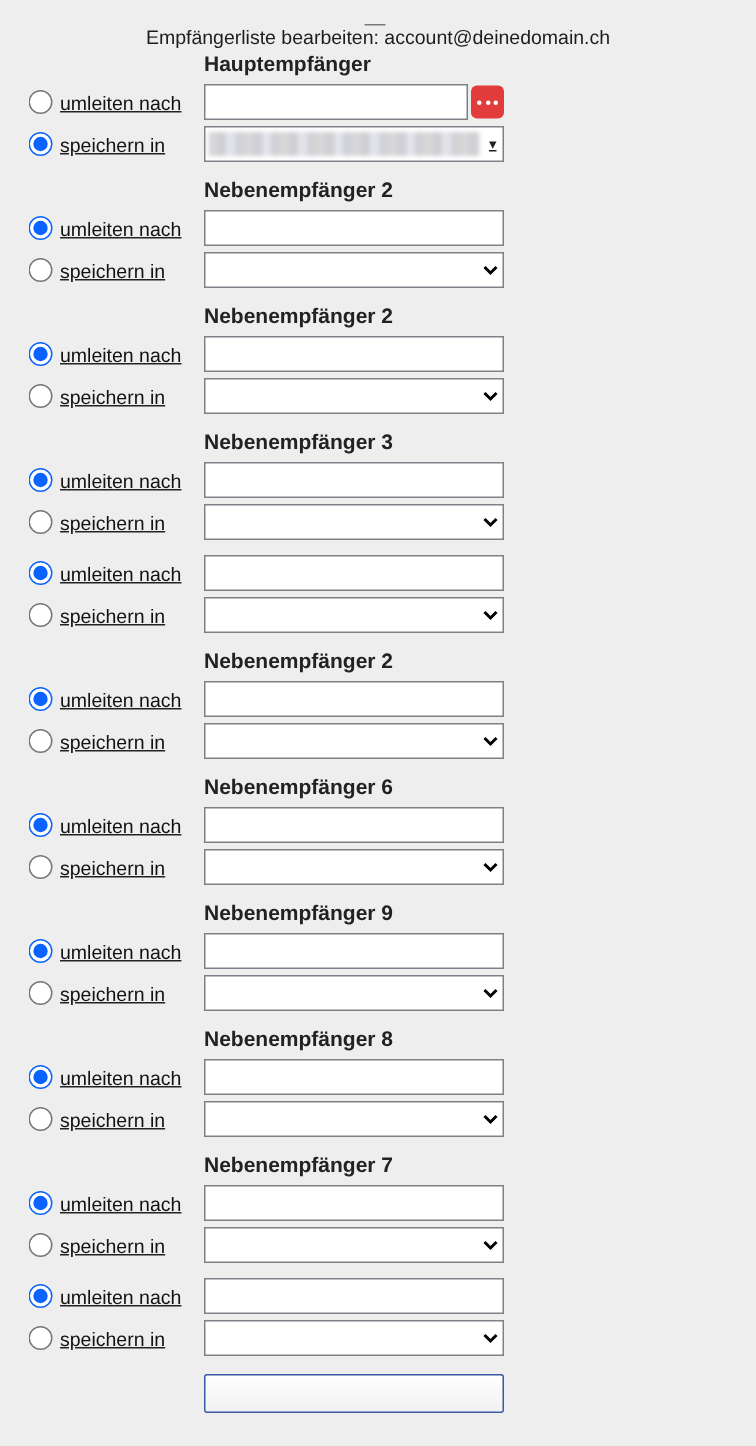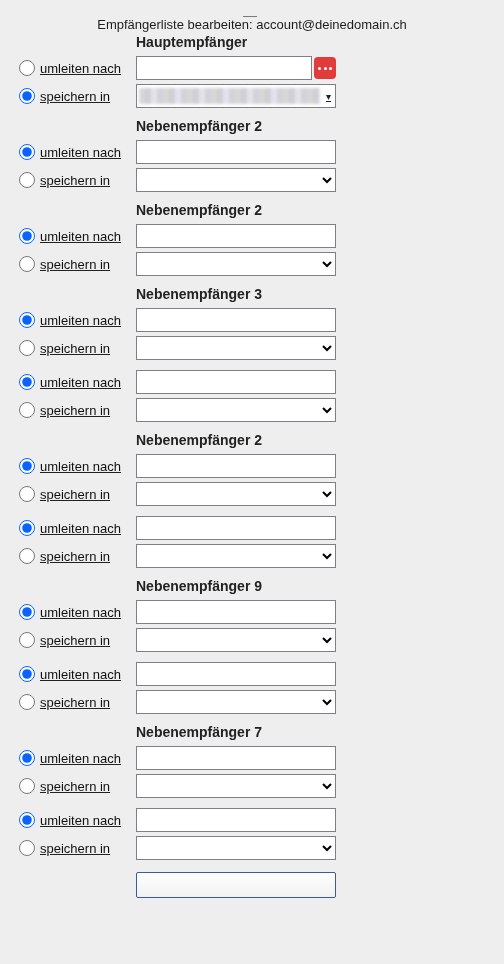--- a/index.html
+++ b/index.html
@@ -327,20 +327,21 @@
             <div class="radio-cell">
               <input type="radio" name="sec4" style="">
             </div>
             <div class="label-cell">speichern in</div>
             <div class="field-cell">
               <select class="sel"><option></option></select>
             </div>
           </div>
         </div>
         <div class="group">
+          <div class="group-title">Nebenempfänger 6</div>
           <div class="row">
             <div class="radio-cell">
               <input type="radio" name="sec5" checked="" style="">
             </div>
             <div class="label-cell">umleiten nach</div>
             <div class="field-cell">
               <input type="text" class="txt txt-wide" value="" style="">
             </div>
           </div>
           <div class="row">
@@ -368,20 +369,21 @@
             <div class="radio-cell">
               <input type="radio" name="sec6" style="">
             </div>
             <div class="label-cell">speichern in</div>
             <div class="field-cell">
               <select class="sel"><option></option></select>
             </div>
           </div>
         </div>
         <div class="group">
+          <div class="group-title">Nebenempfänger 8</div>
           <div class="row">
             <div class="radio-cell">
               <input type="radio" name="sec7" checked="" style="">
             </div>
             <div class="label-cell">umleiten nach</div>
             <div class="field-cell">
               <input type="text" class="txt txt-wide" value="" style="">
             </div>
           </div>
           <div class="row">

